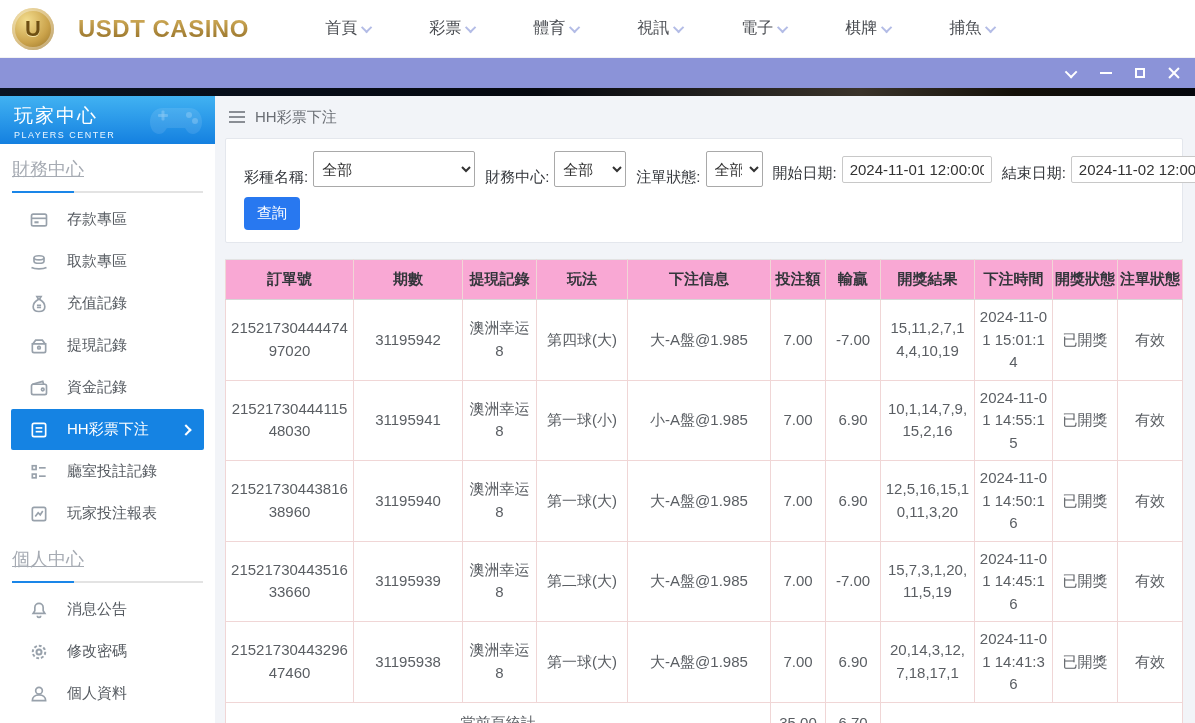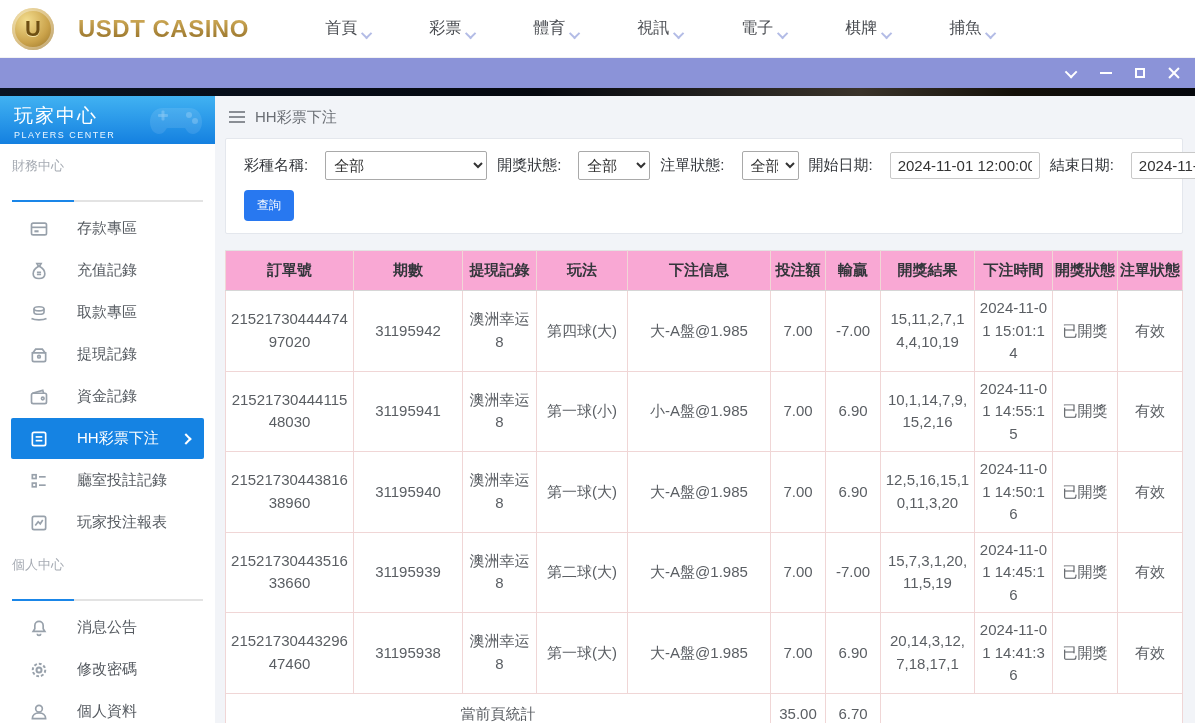--- a/index.html
+++ b/index.html
@@ -10,21 +10,21 @@
   .topbar { height:58px; background:#fff; display:flex; align-items:center; border-bottom:1px solid #f2f2f2; }
   .logo { display:flex; align-items:center; margin-left:12px; cursor:pointer; }
   .logo-coin { width:42px; height:42px; border-radius:50%;
     background:radial-gradient(circle at 35% 30%, #f3dd8e, #caa24a 55%, #8a651d);
     display:flex; align-items:center; justify-content:center; box-shadow:inset 0 0 0 3px rgba(255,255,255,.35); }
   .logo-coin span { font-size:22px; font-weight:bold; color:#6e4f12; text-shadow:0 1px 0 #f7e7ac; }
   .logo-text { margin-left:24px; font-size:24px; font-weight:bold; letter-spacing:.5px;
     background:linear-gradient(180deg,#d8b35e,#8f6b24); -webkit-background-clip:text; background-clip:text;
     color:transparent; }
   .nav { display:flex; margin-left:48px; }
-  .nav-item { width:104px; display:flex; align-items:flex-end; justify-content:center; gap:7px;
+  .nav-item { width:104px; display:flex; align-items:center; justify-content:center; gap:7px;
     font-size:16px; color:#4a4d52; cursor:pointer; }
   .chev { width:8px; height:8px; border-left:2px solid #b3bce6; border-bottom:2px solid #b3bce6;
     transform:rotate(-45deg) translateY(-2px); }
 
   
   .titlebar { height:30px; background:#8b93d8; display:flex; align-items:center; justify-content:flex-end; gap:20px; padding-right:14px; }
   .winbtn { width:14px; height:14px; display:flex; align-items:center; justify-content:center; cursor:pointer; }
   .wb-chev { width:9px; height:9px; border-left:2px solid #fff; border-bottom:2px solid #fff; transform:rotate(-45deg) translateY(-2px); }
   .wb-min { width:12px; height:2px; background:#fff; }
   .wb-max { width:10px; height:10px; border:2px solid #fff; }
@@ -36,50 +36,50 @@
 
   
   .content { height:627px; display:flex; }
 
   
   .sidebar { width:215px; background:#fff; overflow:hidden; flex:none; }
   .side-head { height:48px; background:linear-gradient(180deg,#41b2f2,#1480e0); position:relative; padding:7px 0 0 14px; }
   .side-head h1 { color:#fff; font-size:19px; font-weight:normal; letter-spacing:2px; }
   .side-head p { color:#eaf6ff; font-size:9px; letter-spacing:1.5px; margin-top:1px; }
   .gamepad { position:absolute; right:10px; top:6px; opacity:.45; }
-  .side-section-label { margin:13px 12px 0; font-size:13px; color:#a6abb3; padding-bottom:25px; }
+  .side-section-label { margin:13px 12px 0; font-size:18px; color:#a6abb3; padding-bottom:10px;text-decoration:underline; }
   .side-underline { height:2px; margin:0 12px; background:#e3e3e3; }
   .side-underline::before { content:''; display:block; width:62px; height:2px; background:#1a86e8; }
   .side-items { margin-top:6px; }
   .side-item { height:41px; margin:1px 11px; display:flex; align-items:center; color:#555a60; font-size:15px; cursor:pointer; border-radius:2px; }
   .side-item .icon { width:20px; height:20px; margin-left:18px; color:#98a1ab; flex:none; }
   .side-item .icon svg { width:100%; height:100%; }
-  .side-label { margin-left:28px; }
+  .side-label { margin-left:18px; }
   .side-item.active { background:#1583e3; color:#fff; }
   .side-item.active .icon { color:#fff; }
   .chev-right { width:8px; height:8px; border-right:2px solid #fff; border-top:2px solid #fff; transform:rotate(45deg); margin-left:auto; margin-right:14px; }
 
   
   .main { flex:1; background:#f2f4f8; padding:0 12px 0 10px; overflow:hidden; }
   .breadcrumb { height:42px; display:flex; align-items:center; padding-left:4px; color:#6a6e74; font-size:15px; }
   .burger { width:16px; margin-right:10px; display:flex; flex-direction:column; gap:3px; }
   .burger i { display:block; height:2px; background:#8a8e95; }
 
   .card { background:#fff; border:1px solid #e4e7ed; border-radius:2px; }
   .filter-card { padding:12px 18px 12px; }
   .filter-row { display:flex; align-items:center; font-size:15px; color:#33363b; white-space:nowrap; }
   .filter-row label { margin-right:5px; }
-  .grp { display:flex; align-items:center; margin-right:10px;gap:12px; }
-  select { height:29px; border:1px solid #a9a9a9; border-radius:2px; background:#fff; font-size:15px; color:#333; padding:0 4px;
+  .grp { display:flex; align-items:flex-end; margin-right:10px; }
+  select { height:36px; border:1px solid #a9a9a9; border-radius:2px; background:#fff; font-size:15px; color:#333; padding:0 4px;
     font-family:"Liberation Sans","DejaVu Sans",sans-serif; }
   .sel-lottery { width:162px; } .sel-draw { width:72px; } .sel-order { width:57px; }
   .dateinput { width:150px; height:27px; border:1px solid #c8c8c8; border-radius:2px; font-size:15px; color:#333; padding:0 7px;
     font-family:"Liberation Sans","DejaVu Sans",sans-serif; }
   .btn-search { margin-top:10px; background:#2878f0; color:#fff; border:none; border-radius:4px;
-    font-size:12px; padding:7px 13px; cursor:pointer; font-family:Liberation Sans, sans-serif; }
+    font-size:15px; padding:7px 13px; cursor:pointer; font-family:Liberation Sans, sans-serif; }
 
   
   .bets-table { width:100%; margin-top:16px; border-collapse:collapse; background:#fff; table-layout:fixed;
     border:1px solid #e6d9d9; }
   .bets-table th, .bets-table td { border:1px solid #f0d6d6; text-align:center; }
   .bets-table th { background:#f9a8d4; color:#33363b; font-size:15px; font-weight:bold; padding:10px 2px;
     border-top-color:#e2e2e2; border-bottom-color:#d6d6d6; }
   .bets-table td { color:#5a5e63; font-size:15px; line-height:1.5; padding:6px 4px; word-break:break-all; background:#fff; }
   .summary td { padding:9px 4px; }
 </style>
@@ -161,33 +161,33 @@
       <div class="side-item">
         <span class="icon"><svg viewBox="0 0 24 24" fill="none" stroke="currentColor" stroke-width="2">
               <rect x="3" y="5" width="18" height="14" rx="2"></rect>
               <line x1="3" y1="10" x2="21" y2="10"></line>
               <rect x="6.5" y="13.5" width="5" height="2.5" fill="currentColor" stroke="none"></rect>
             </svg></span>
         <span class="side-label">存款專區</span>
       </div>
       <div class="side-item">
         <span class="icon"><svg viewBox="0 0 24 24" fill="none" stroke="currentColor" stroke-width="2">
+              <ellipse cx="12" cy="7" rx="6" ry="2.5"></ellipse>
+              <path d="M6 7v4c0 1.4 2.7 2.5 6 2.5s6-1.1 6-2.5V7"></path>
+              <path d="M3 18.5c4 2.2 14 2.2 18 0"></path>
+            </svg></span>
+        <span class="side-label">取款專區</span>
+      </div>
+      <div class="side-item">
+        <span class="icon"><svg viewBox="0 0 24 24" fill="none" stroke="currentColor" stroke-width="2">
               <path d="M9.5 3h5l-2 3.5h-1z"></path>
               <path d="M11 6.5C7.5 8.5 5 11.5 5 15.2 5 19 8 21 12 21s7-2 7-5.8c0-3.7-2.5-6.7-6-8.7"></path>
               <path d="M9.5 13.5h5M9.5 16h5"></path>
             </svg></span>
         <span class="side-label">充值記錄</span>
-      </div>
-      <div class="side-item">
-        <span class="icon"><svg viewBox="0 0 24 24" fill="none" stroke="currentColor" stroke-width="2">
-              <ellipse cx="12" cy="7" rx="6" ry="2.5"></ellipse>
-              <path d="M6 7v4c0 1.4 2.7 2.5 6 2.5s6-1.1 6-2.5V7"></path>
-              <path d="M3 18.5c4 2.2 14 2.2 18 0"></path>
-            </svg></span>
-        <span class="side-label">取款專區</span>
       </div>
       <div class="side-item">
         <span class="icon"><svg viewBox="0 0 24 24" fill="none" stroke="currentColor" stroke-width="2">
               <path d="M4 9.5h16V18a2 2 0 0 1-2 2H6a2 2 0 0 1-2-2z"></path>
               <path d="M4.5 9.5 8 5h8l3.5 4.5"></path>
               <circle cx="12" cy="14" r="1.6"></circle>
             </svg></span>
         <span class="side-label">提現記錄</span>
       </div>
       <div class="side-item">
@@ -263,21 +263,21 @@
       <span>HH彩票下注</span>
     </div>
 
     <div class="card filter-card">
       <div class="filter-row">
         <div class="grp">
           <label>彩種名稱:</label>
           <select class="sel-lottery"><option>全部</option></select>
         </div>
         <div class="grp">
-          <label>開獎狀態:</label>
+          <label>財務中心:</label>
           <select class="sel-draw"><option>全部</option></select>
         </div>
         <div class="grp">
           <label>注單狀態:</label>
           <select class="sel-order"><option>全部</option></select>
         </div>
         <div class="grp">
           <label>開始日期:</label>
           <input class="dateinput" value="2024-11-01 12:00:00" style="">
         </div>

